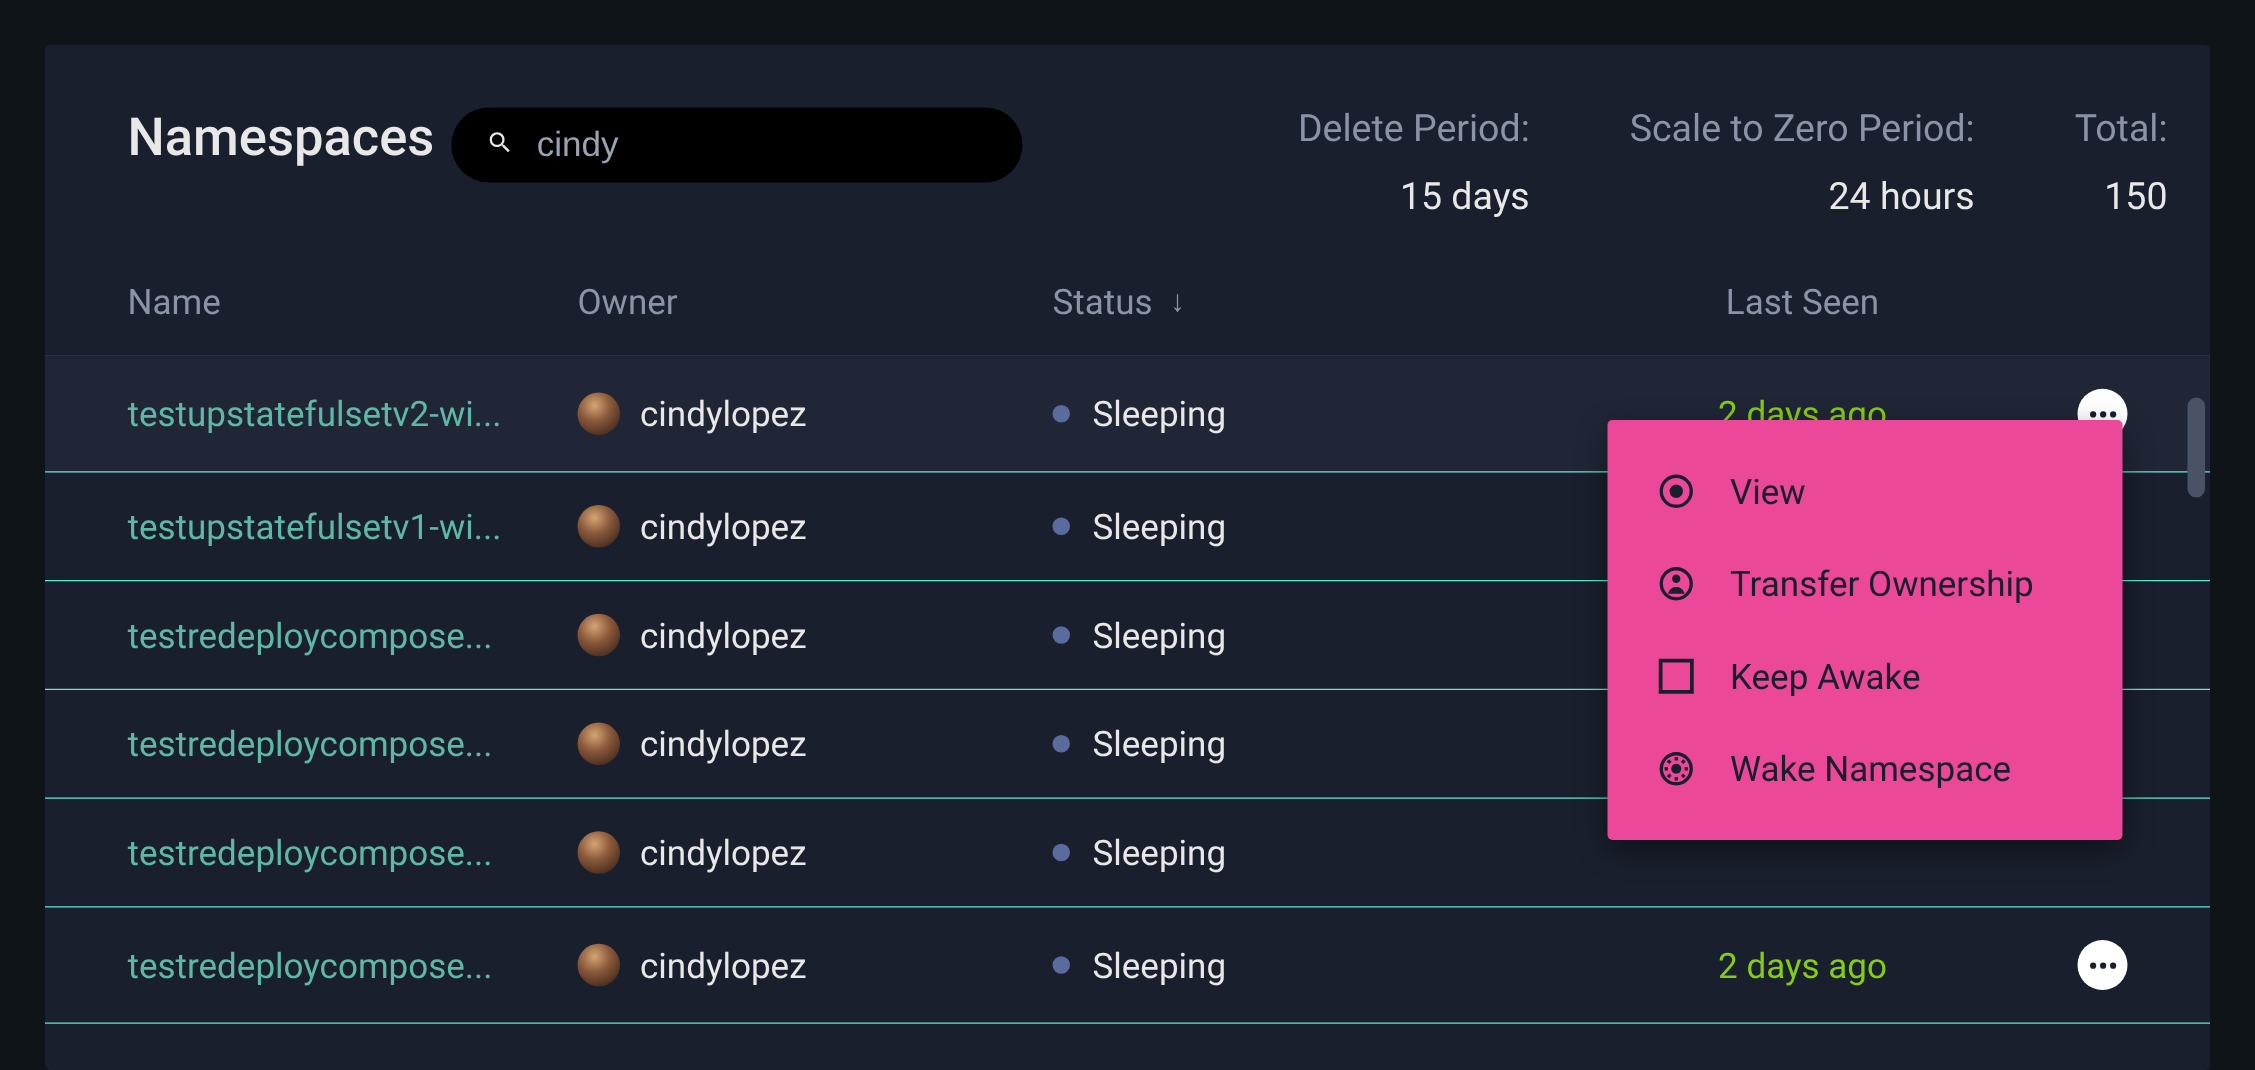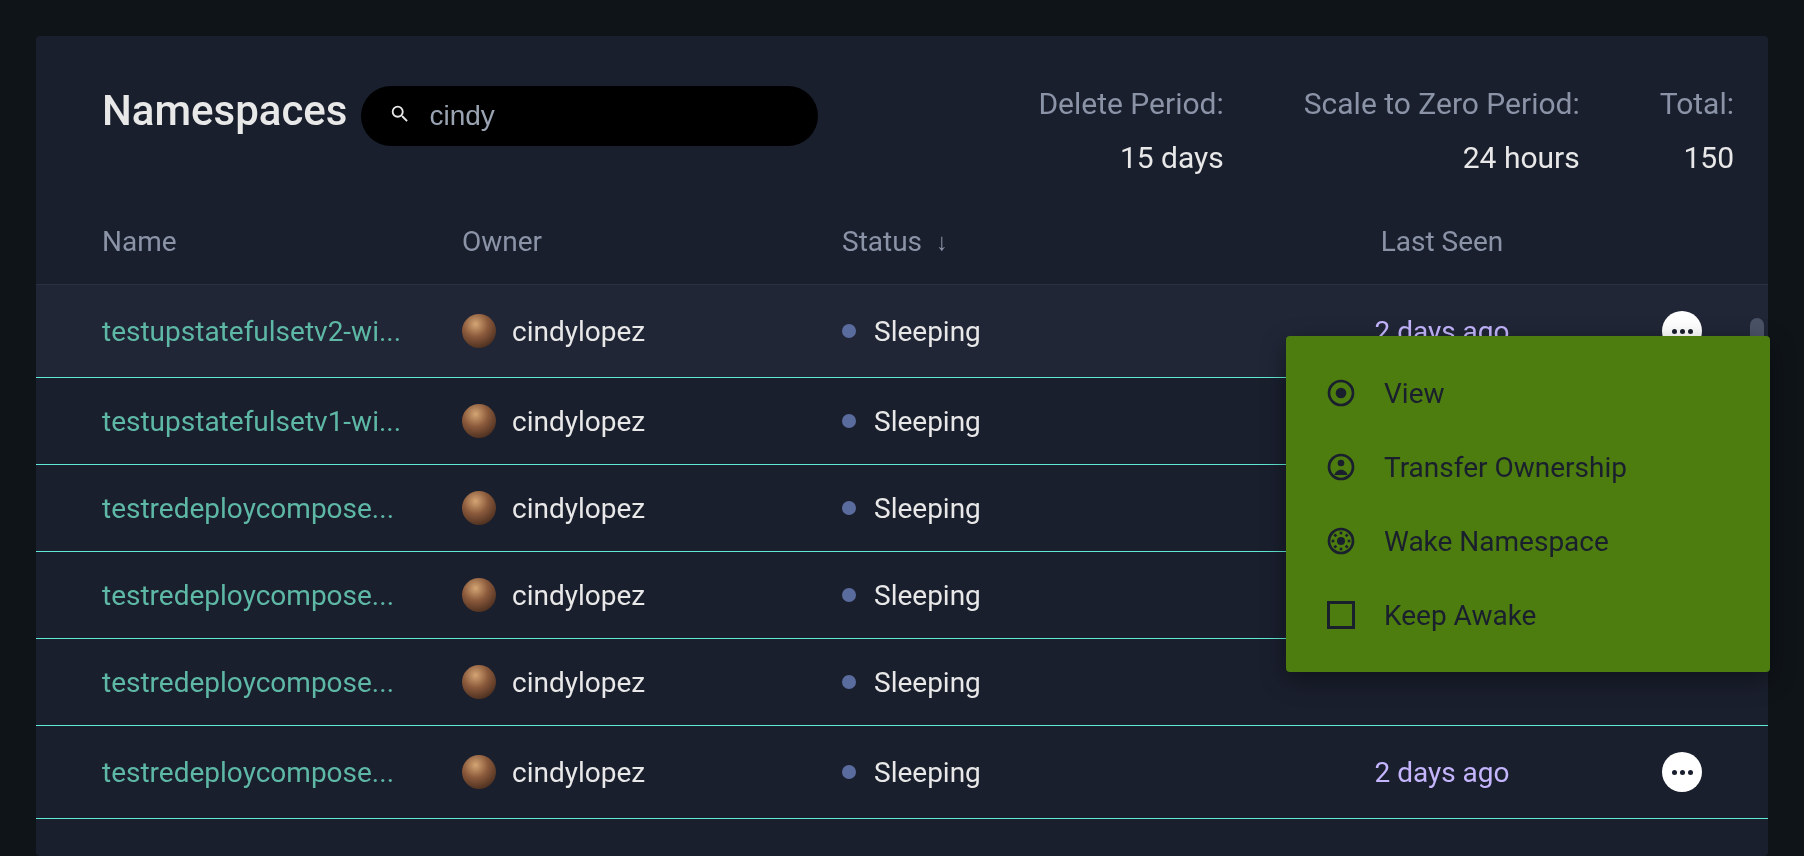--- a/index.html
+++ b/index.html
@@ -120,21 +120,21 @@
   color: #e8e8e8;
 }
 .status-dot {
   width: 14px;
   height: 14px;
   border-radius: 50%;
   background: #5a6b9e;
 }
 .lastseen-cell {
   font-size: 28px;
-  color: #c4b5fd;
+  color: #84cc16;
   text-align: center;
 }
 .actions-cell {
   display: flex;
   justify-content: flex-end;
 }
 .more-btn {
   width: 40px;
   height: 40px;
   border-radius: 50%;
@@ -149,25 +149,25 @@
   gap: 3px;
 }
 .more-dots span {
   width: 5px;
   height: 5px;
   border-radius: 50%;
   background: #1a1f2e;
 }
 .dropdown {
   position: absolute;
-  background: #4d7c0f;
+  background: #ec4899;
   border-radius: 4px;
   box-shadow: 0 8px 24px rgba(0,0,0,0.4);
   padding: 20px 0;
-  width: 484px;
+  width: 412px;
   z-index: 100;
   top: 336px;
   left: 1286px;
 }
 .dropdown-item {
   display: flex;
   align-items: center;
   gap: 26px;
   padding: 20px 38px;
   font-size: 28px;
@@ -357,37 +357,37 @@
   </div>
   <div class="dropdown-item">
     <span class="di-icon">
       <svg viewBox="0 0 24 24">
           <circle cx="12" cy="12" r="9"></circle>
           <circle cx="12" cy="9" r="2.5" fill="#1a1f2e" stroke="none"></circle>
           <path d="M7 18c1-3 3-4 5-4s4 1 5 4" fill="#1a1f2e" stroke="none"></path>
         </svg>
     </span>
     <span>Transfer Ownership</span>
+  </div>
+  <div class="dropdown-item">
+    <span class="di-icon">
+      <div class="checkbox-icon"></div>
+    </span>
+    <span>Keep Awake</span>
   </div>
   <div class="dropdown-item">
     <span class="di-icon">
       <svg viewBox="0 0 24 24">
           <circle cx="12" cy="12" r="9"></circle>
           <circle cx="12" cy="12" r="3" fill="#1a1f2e" stroke="none"></circle>
           <line x1="12" y1="5" x2="12" y2="7" stroke="#1a1f2e"></line>
           <line x1="12" y1="17" x2="12" y2="19" stroke="#1a1f2e"></line>
           <line x1="5" y1="12" x2="7" y2="12" stroke="#1a1f2e"></line>
           <line x1="17" y1="12" x2="19" y2="12" stroke="#1a1f2e"></line>
           <line x1="7" y1="7" x2="8.5" y2="8.5" stroke="#1a1f2e"></line>
           <line x1="15.5" y1="15.5" x2="17" y2="17" stroke="#1a1f2e"></line>
           <line x1="7" y1="17" x2="8.5" y2="15.5" stroke="#1a1f2e"></line>
           <line x1="15.5" y1="8.5" x2="17" y2="7" stroke="#1a1f2e"></line>
         </svg>
     </span>
     <span>Wake Namespace</span>
   </div>
-  <div class="dropdown-item">
-    <span class="di-icon">
-      <div class="checkbox-icon"></div>
-    </span>
-    <span>Keep Awake</span>
-  </div>
 </div>
 
 </body></html>

